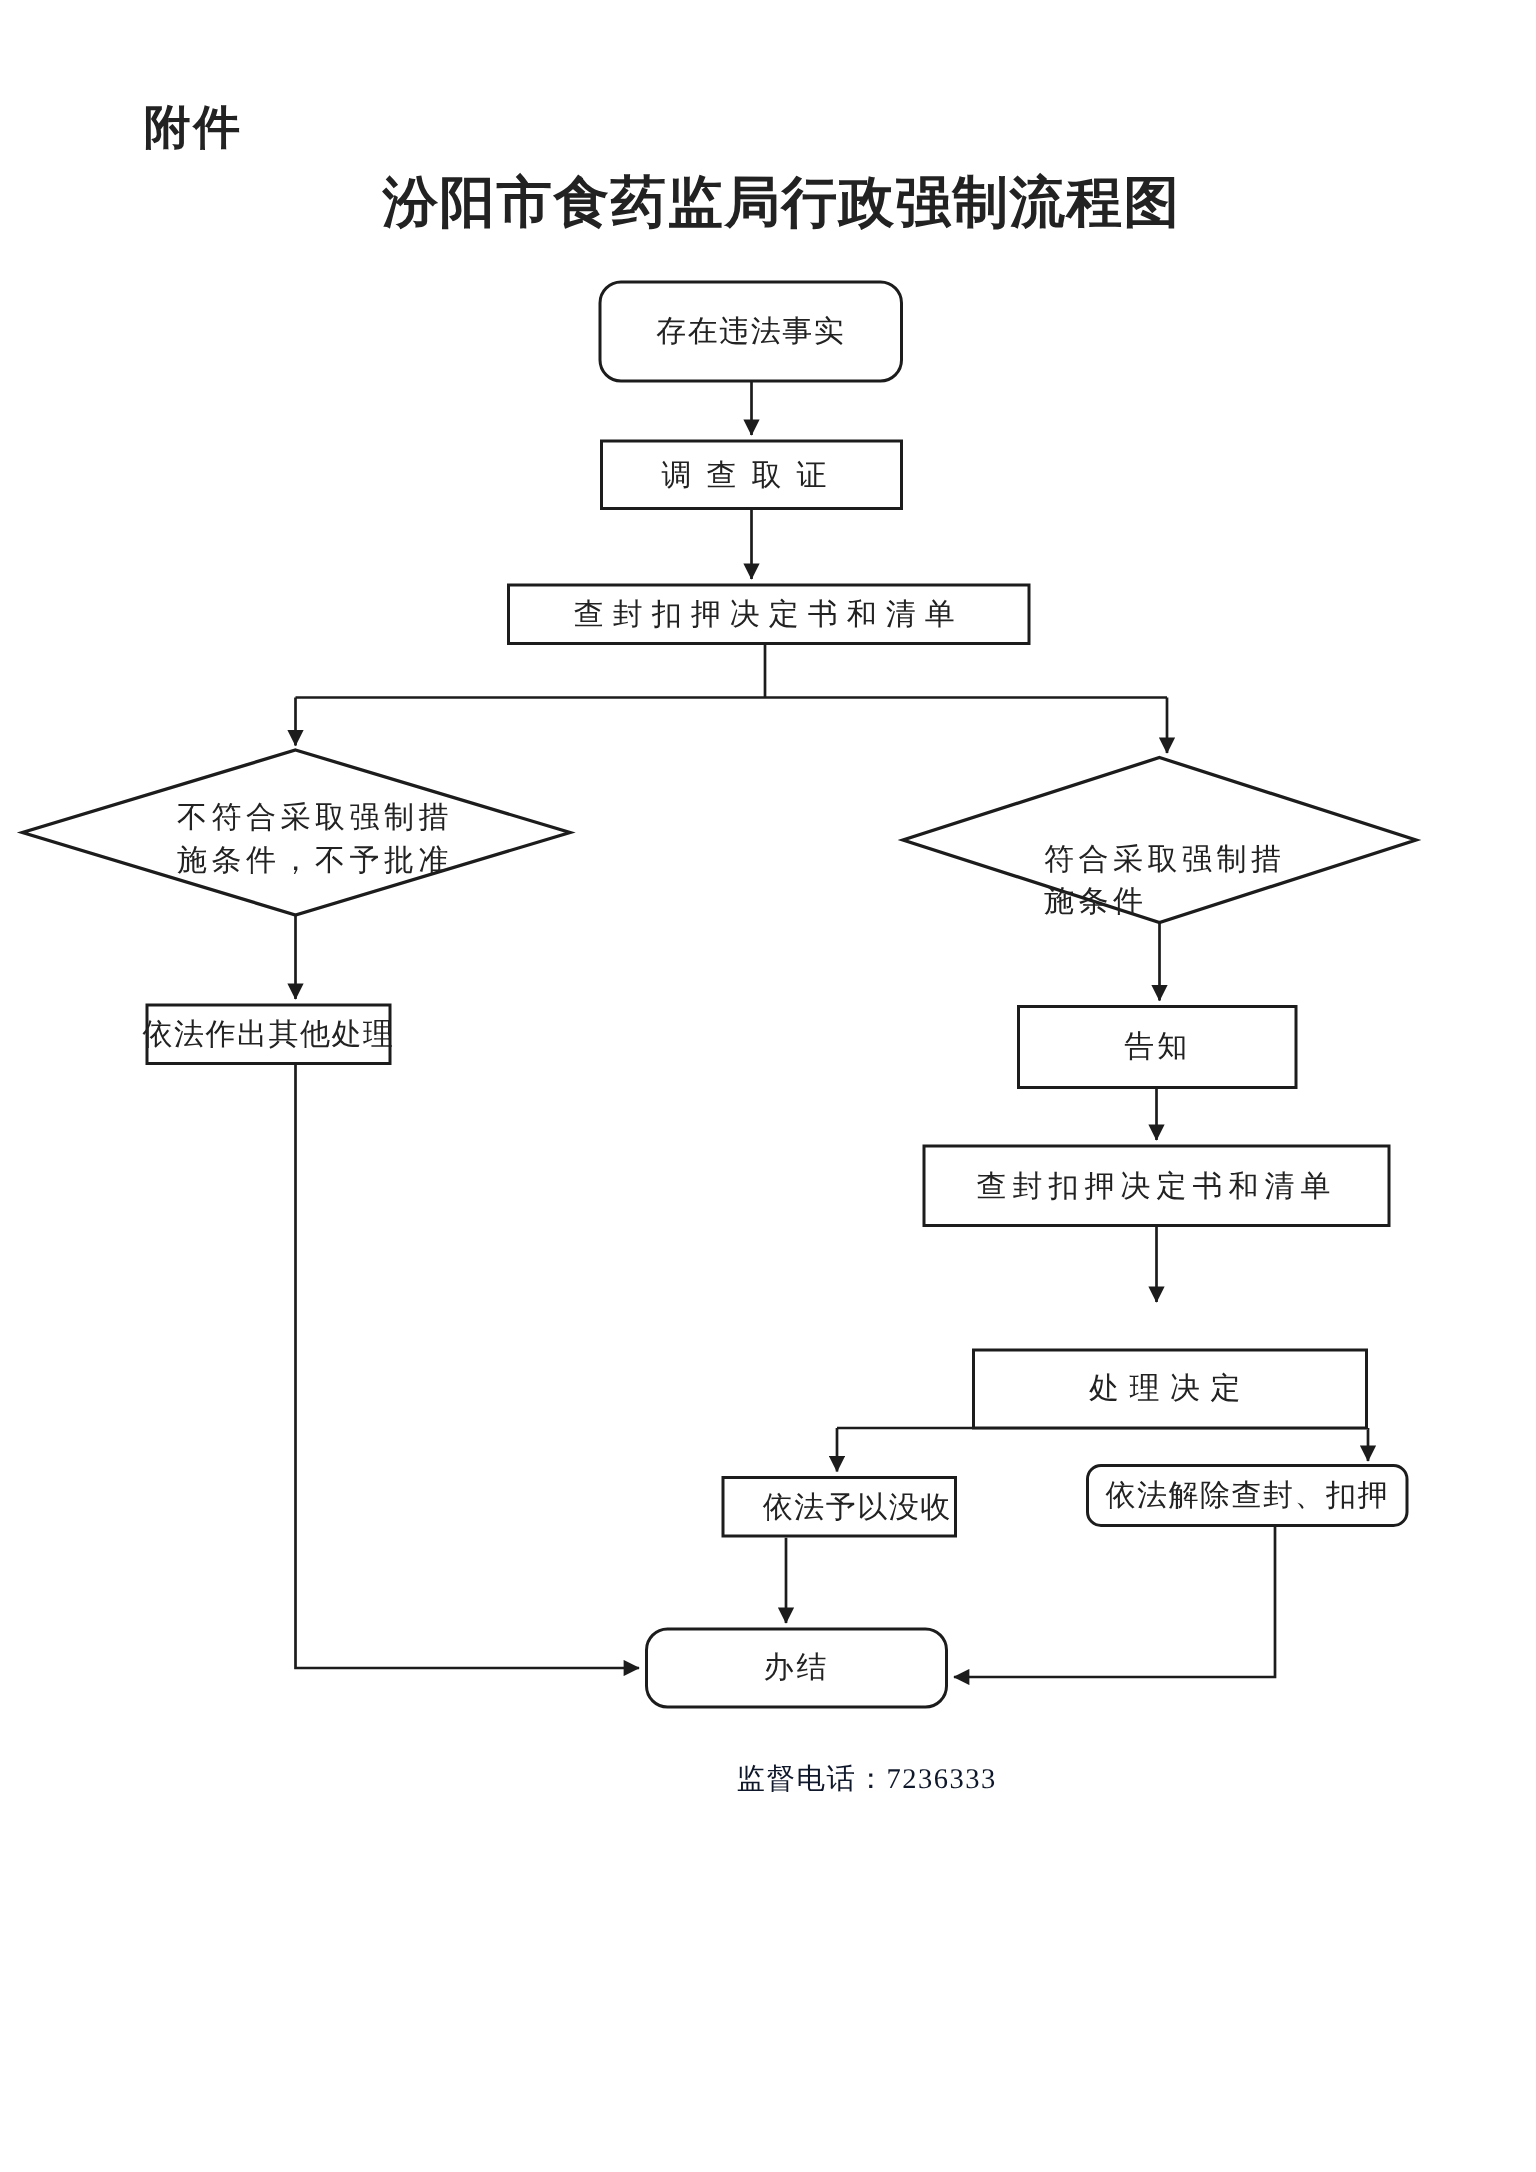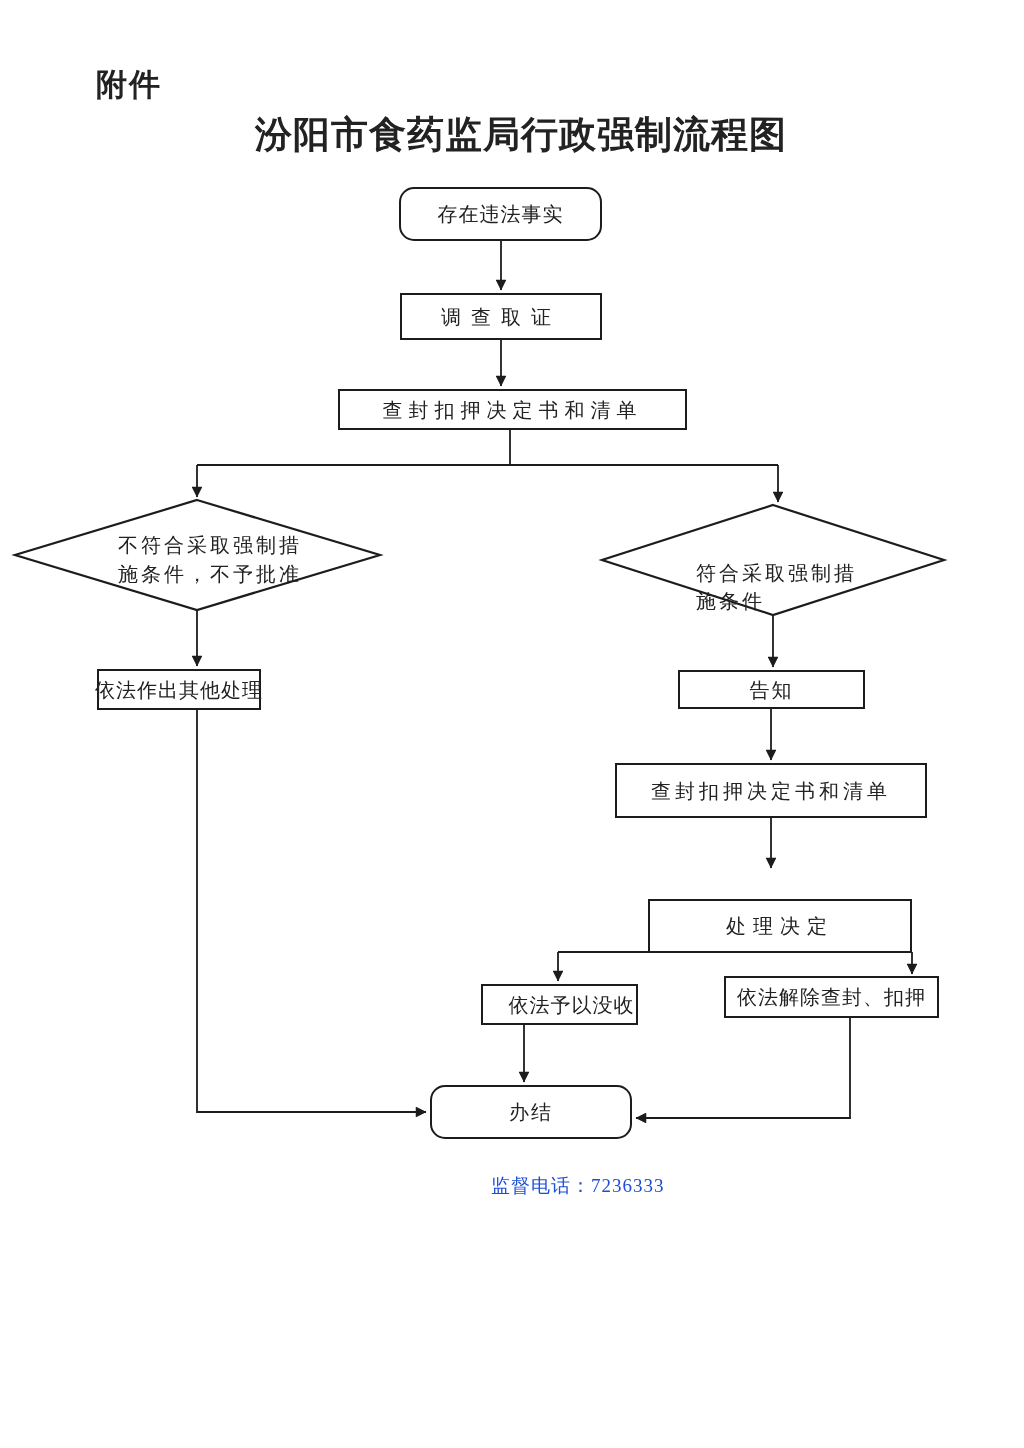--- a/index.html
+++ b/index.html
@@ -64,21 +64,21 @@
     font-size: 20px;
     color: #222222;
     z-index: 2;
     white-space: nowrap;
   }
   .footer {
     position: absolute;
     left: 491px; top: 1173px;
     font-size: 19px;
     letter-spacing: 1px;
-    color: #1d4ed8;
+    color: #0f172a;
     z-index: 2;
     white-space: nowrap;
   }
 </style>
 </head>
 <body>
 
 <div id="page">
 
   <svg id="connectors" viewBox="0 0 1024 1448" xmlns="http://www.w3.org/2000/svg">
@@ -109,21 +109,21 @@
     <g stroke="#1c1c1c" stroke-width="2.2" fill="#ffffff">
       <polygon points="197,500 380,555 197,610 15,555"></polygon>
       <polygon points="773,505 944,560 773,615 602,560"></polygon>
     </g>
   </svg>
 
   <div class="attachment">附件</div>
 
   <div class="title">汾阳市食药监局行政强制流程图</div>
 
-  <div class="node rounded" style="left:399px; top:187px; width:203px; height:54px; letter-spacing:1px;">
+  <div class="node rounded" style="left:399px; top:187px; width:203px; height:68px; letter-spacing:1px;">
     <span>存在违法事实</span>
   </div>
 
   <div class="node" style="left:400px; top:293px; width:202px; height:47px; letter-spacing:10px;text-align:right;">
     <span>调查取证</span>
   </div>
 
   <div class="node" style="left:338px; top:389px; width:349px; height:41px; letter-spacing:6px;">
     <span>查封扣押决定书和清单</span>
   </div>
@@ -135,37 +135,37 @@
 
   <div class="diamond-text" style="left:696px; top:539px; line-height:28px; letter-spacing:3px;margin-top:20px;">
     <div>符合采取强制措</div>
     <div>施条件</div>
   </div>
 
   <div class="node" style="left:97px; top:669px; width:164px; height:41px; letter-spacing:1px;">
     <span>依法作出其他处理</span>
   </div>
 
-  <div class="node" style="left:678px; top:670px; width:187px; height:39px; letter-spacing:2px;">
+  <div class="node" style="left:678px; top:670px; width:187px; height:56px; letter-spacing:2px;">
     <span>告知</span>
   </div>
 
   <div class="node" style="left:615px; top:763px; width:312px; height:55px; letter-spacing:4px;">
     <span>查封扣押决定书和清单</span>
   </div>
 
   <div class="node" style="left:648px; top:871px; width:264px; height:54px; letter-spacing:7px;margin-top:28px;">
     <span>处理决定</span>
   </div>
 
   <div class="node" style="left:481px; top:984px; width:157px; height:41px; letter-spacing:1px;padding-left:24px;">
     <span>依法予以没收</span>
   </div>
 
-  <div class="node" style="left:724px; top:976px; width:215px; height:42px; letter-spacing:1px;">
+  <div class="node" style="left:724px; top:976px; width:215px; height:42px; letter-spacing:1px;border-radius:10px;">
     <span>依法解除查封、扣押</span>
   </div>
 
   <div class="node rounded" style="left:430px; top:1085px; width:202px; height:54px; letter-spacing:2px;">
     <span>办结</span>
   </div>
 
   <div class="footer">监督电话：7236333</div>
 
 </div>

